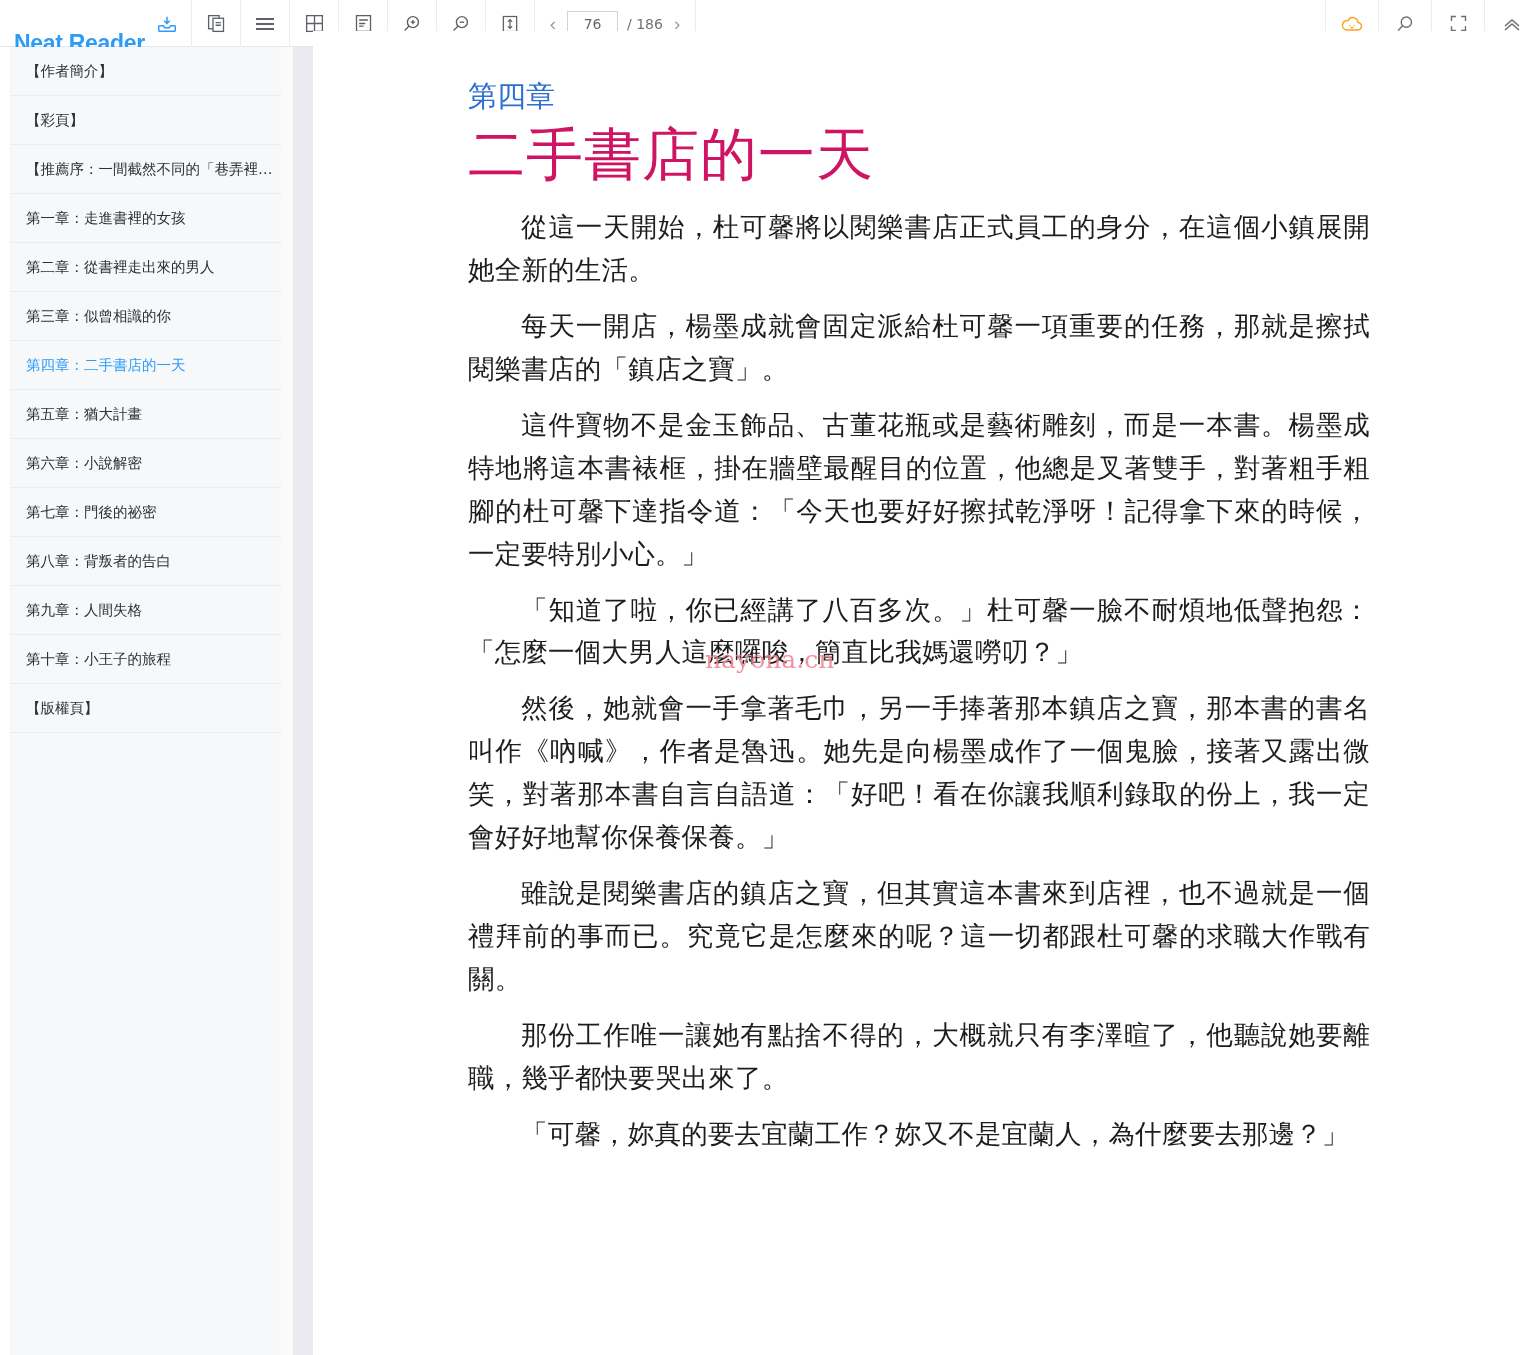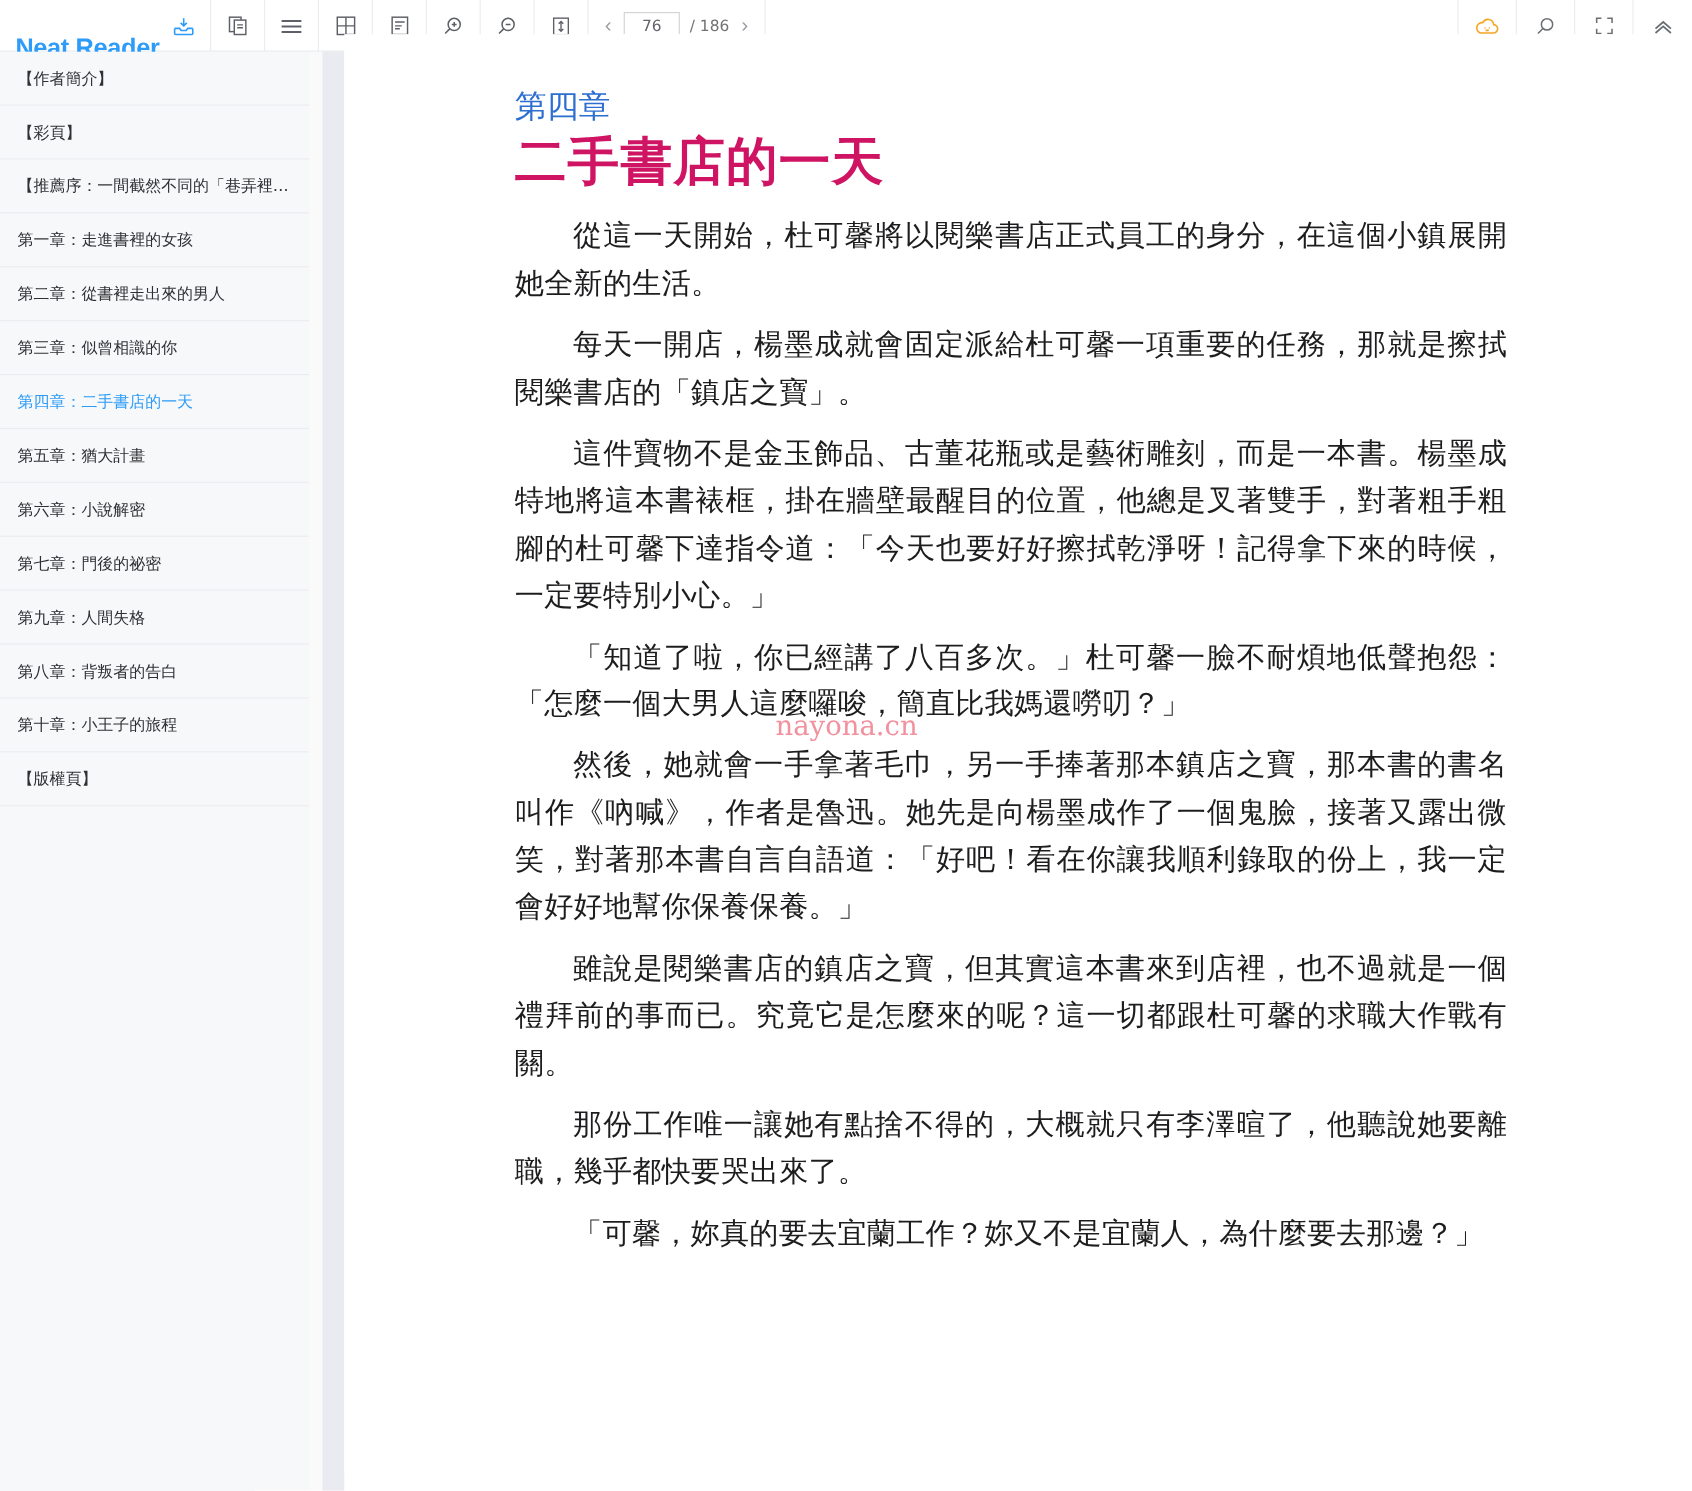--- a/index.html
+++ b/index.html
@@ -71,21 +71,21 @@
     font-family: "DejaVu Sans", sans-serif;
   }
   .pg-total { font-size: 14px; color: #737373; font-family: "DejaVu Sans", sans-serif; }
 
   .tb-spacer { flex: 1 1 auto; border-right: 1px solid #ececec; }
   .tb-right-icon { width: 53px; }
   .tb-last { border-right: none; }
 
   
   .sidebar {
-    position: absolute; top: 47px; left: 0;
+    position: absolute; top: 47px; left: 10px;
     width: 281px; height: 1308px;
     background: #f7f8fa;
     overflow: hidden;
   }
   .toc-item {
     height: 49px;
     display: flex; align-items: center;
     padding: 0 16px;
     border-bottom: 1px solid #ebecef;
     font-size: 14.5px;
@@ -127,22 +127,22 @@
   .chap-label {
     color: #2d6fd0;
     font-family: "DejaVu Serif", serif;
     font-size: 29px;
     line-height: 1.2;
     margin: 0 0 6px 0;
   }
   .chap-title {
     color: #cf1464;
     font-family: "DejaVu Serif", serif;
-    font-size: 47px;
-    font-weight: bold;
+    font-size: 57px;
+    font-weight: normal;
     line-height: 1.2;
     margin: 0 0 18px 0;
     letter-spacing: 1px;
   }
   .para {
     font-family: "DejaVu Serif", serif;
     font-size: 26.5px;
     line-height: 1.62;
     color: #1d1d1f;
     margin: 0 0 13px 0;
@@ -294,24 +294,24 @@
   <div class="toc-item">
       <span>第五章：猶大計畫</span>
     </div>
   <div class="toc-item">
       <span>第六章：小說解密</span>
     </div>
   <div class="toc-item">
       <span>第七章：門後的祕密</span>
     </div>
   <div class="toc-item">
+      <span>第八章：背叛者的告白</span>
+    </div>
+  <div class="toc-item">
       <span>第九章：人間失格</span>
-    </div>
-  <div class="toc-item">
-      <span>第八章：背叛者的告白</span>
     </div>
   <div class="toc-item">
       <span>第十章：小王子的旅程</span>
     </div>
   <div class="toc-item">
       <span>【版權頁】</span>
     </div>
 </div>
 
 <div class="sb-gap"></div>

